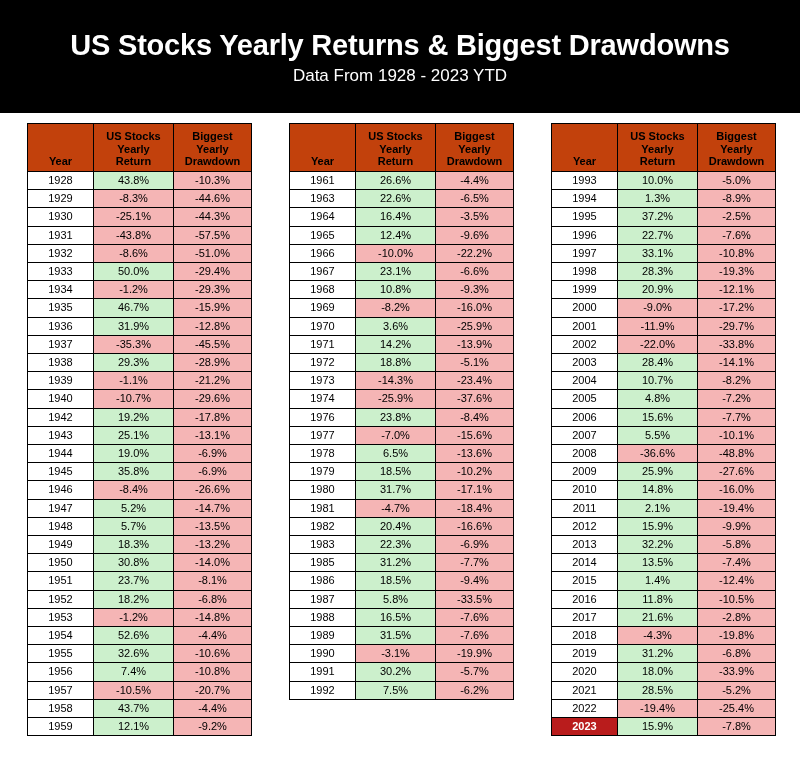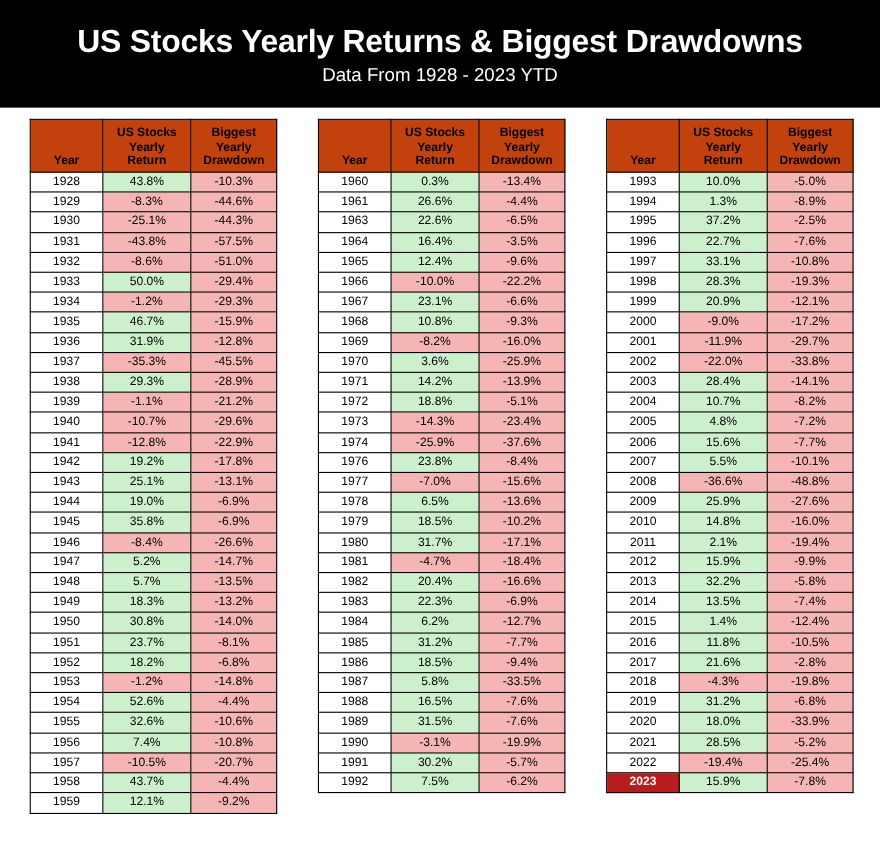--- a/index.html
+++ b/index.html
@@ -11,21 +11,21 @@
     width: 800px;
     height: 768px;
     background: #ffffff;
     font-family: "Liberation Sans", sans-serif;
     overflow: hidden;
   }
 
   
   .title-banner {
     width: 800px;
-    height: 98px;
+    height: 113px;
     background: #000000;
     color: #ffffff;
     display: flex;
     flex-direction: column;
     align-items: center;
     justify-content: center;
     box-sizing: border-box;
     padding-top: 4px;
   }
   .title-main {
@@ -193,25 +193,20 @@
             <td class="cell-year">1939</td>
             <td class="neg">-1.1%</td>
             <td class="neg">-21.2%</td>
           </tr>
           <tr>
             <td class="cell-year">1940</td>
             <td class="neg">-10.7%</td>
             <td class="neg">-29.6%</td>
           </tr>
           <tr>
-            <td class="cell-year">1941</td>
-            <td class="neg">-12.8%</td>
-            <td class="neg">-22.9%</td>
-          </tr>
-          <tr>
             <td class="cell-year">1942</td>
             <td class="pos">19.2%</td>
             <td class="neg">-17.8%</td>
           </tr>
           <tr>
             <td class="cell-year">1943</td>
             <td class="pos">25.1%</td>
             <td class="neg">-13.1%</td>
           </tr>
           <tr>
@@ -314,25 +309,20 @@
             </th>
             <th>
               <span class="hdr-line">Biggest</span>
               <span class="hdr-line">Yearly</span>
               <span class="hdr-line">Drawdown</span>
             </th>
           </tr>
         </thead>
         <tbody>
           <tr>
-            <td class="cell-year">1960</td>
-            <td class="pos">0.3%</td>
-            <td class="neg">-13.4%</td>
-          </tr>
-          <tr>
             <td class="cell-year">1961</td>
             <td class="pos">26.6%</td>
             <td class="neg">-4.4%</td>
           </tr>
           <tr>
             <td class="cell-year">1963</td>
             <td class="pos">22.6%</td>
             <td class="neg">-6.5%</td>
           </tr>
           <tr>
@@ -422,25 +412,20 @@
           </tr>
           <tr>
             <td class="cell-year">1982</td>
             <td class="pos">20.4%</td>
             <td class="neg">-16.6%</td>
           </tr>
           <tr>
             <td class="cell-year">1983</td>
             <td class="pos">22.3%</td>
             <td class="neg">-6.9%</td>
-          </tr>
-          <tr>
-            <td class="cell-year">1984</td>
-            <td class="pos">6.2%</td>
-            <td class="neg">-12.7%</td>
           </tr>
           <tr>
             <td class="cell-year">1985</td>
             <td class="pos">31.2%</td>
             <td class="neg">-7.7%</td>
           </tr>
           <tr>
             <td class="cell-year">1986</td>
             <td class="pos">18.5%</td>
             <td class="neg">-9.4%</td>

